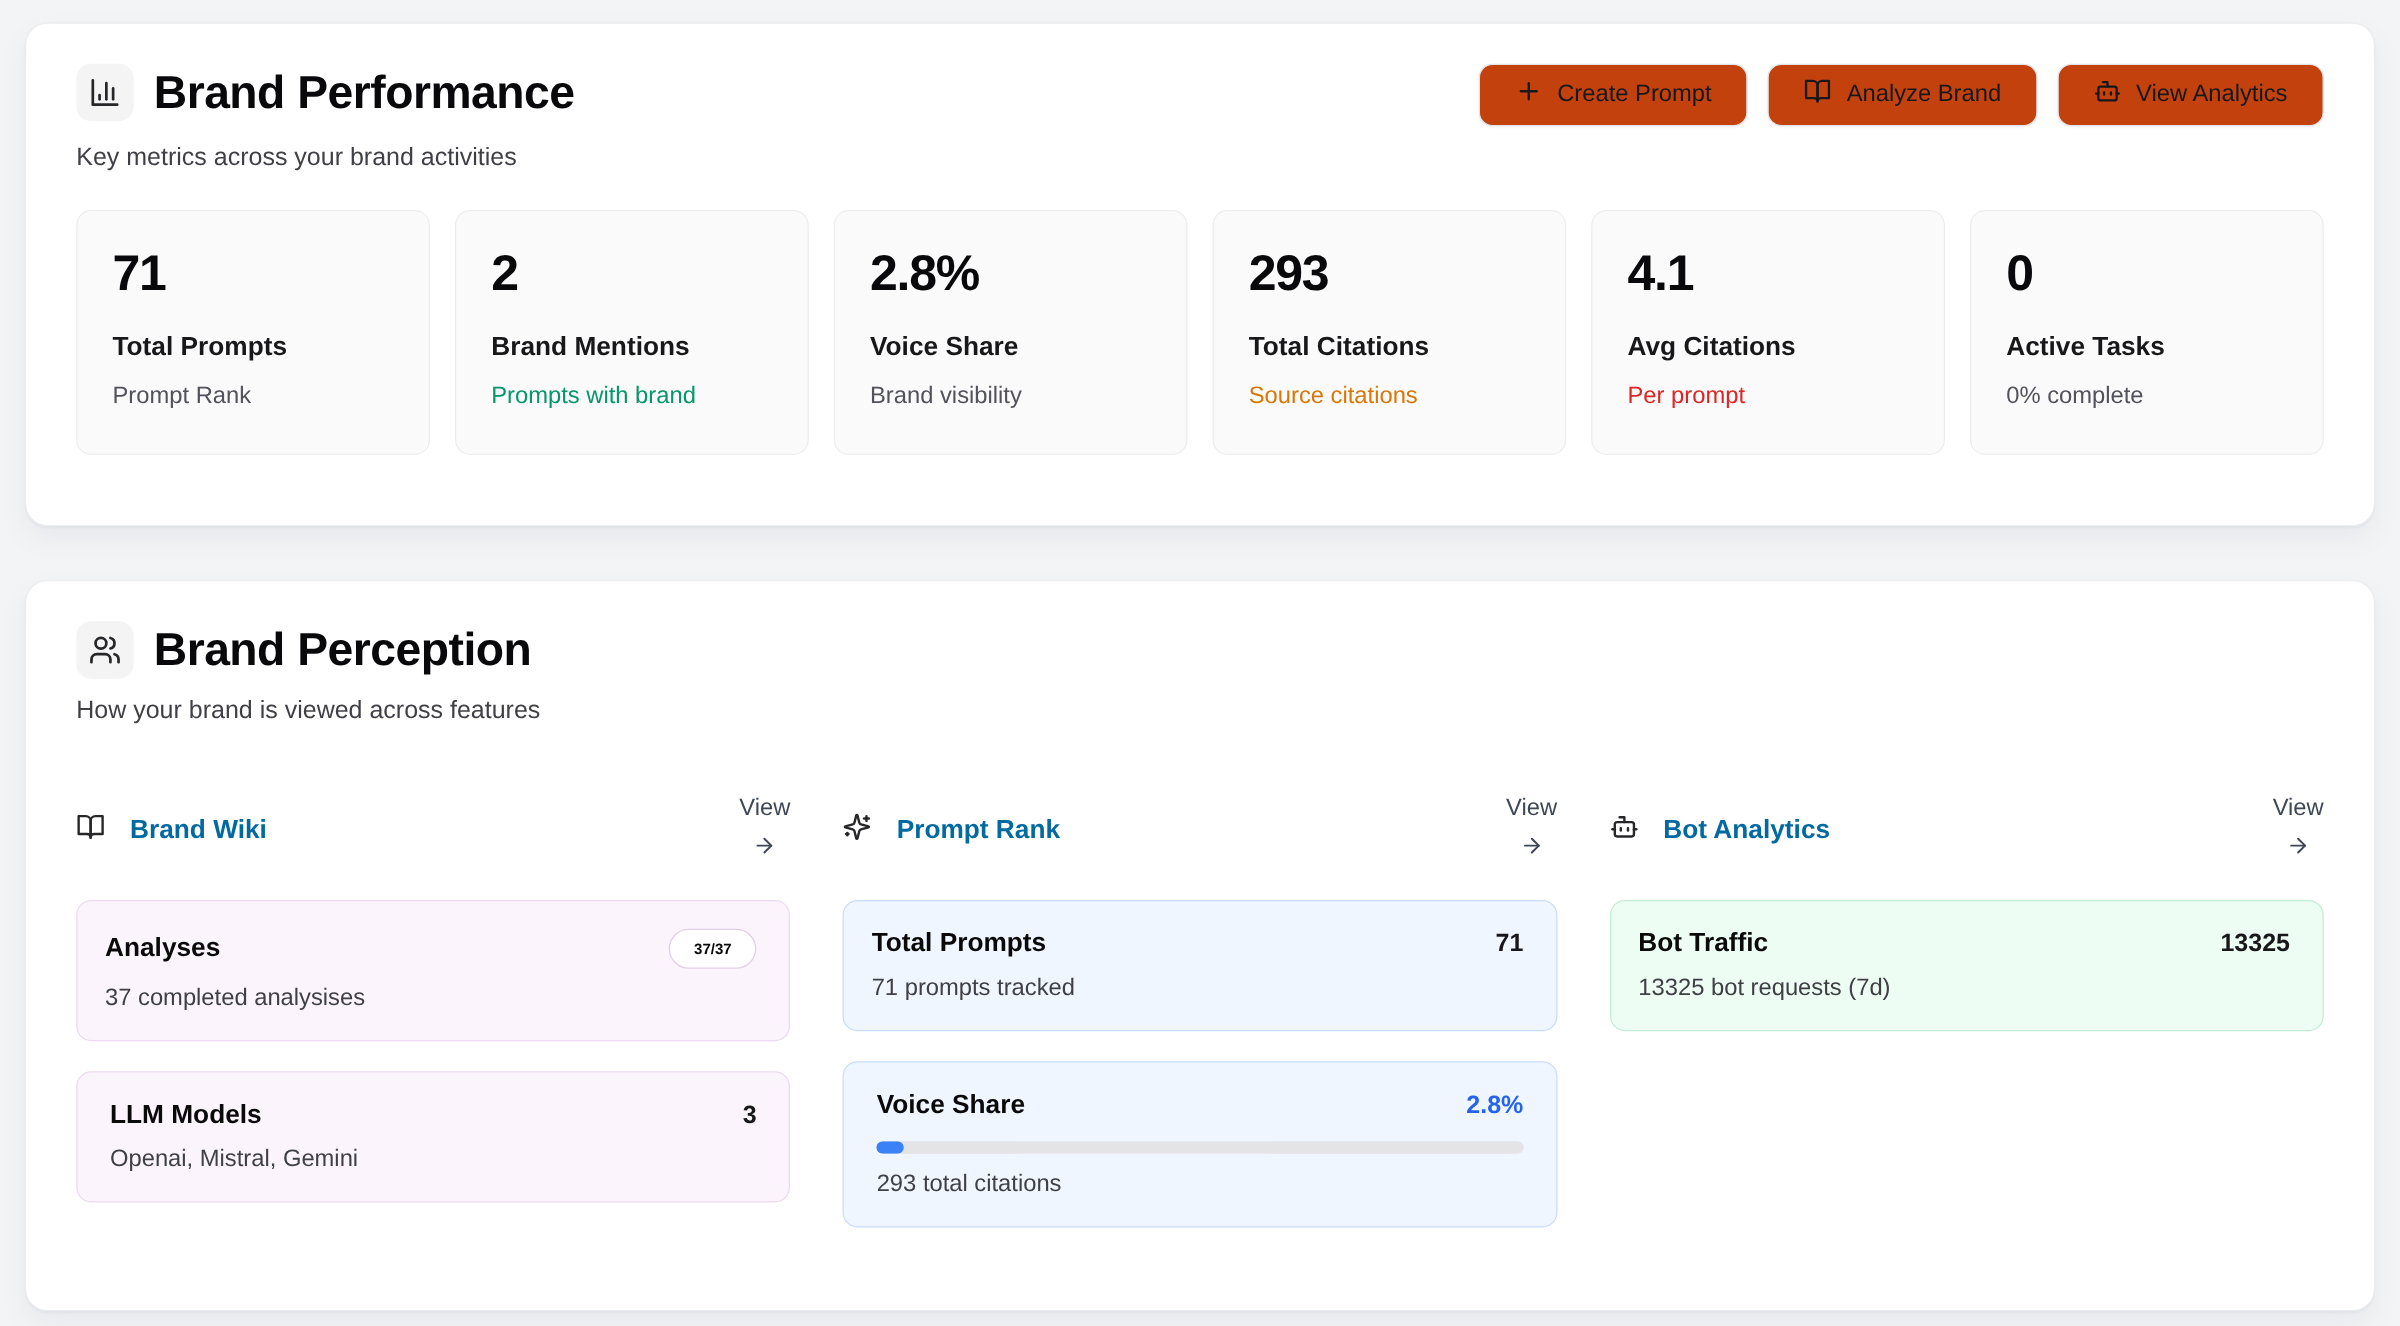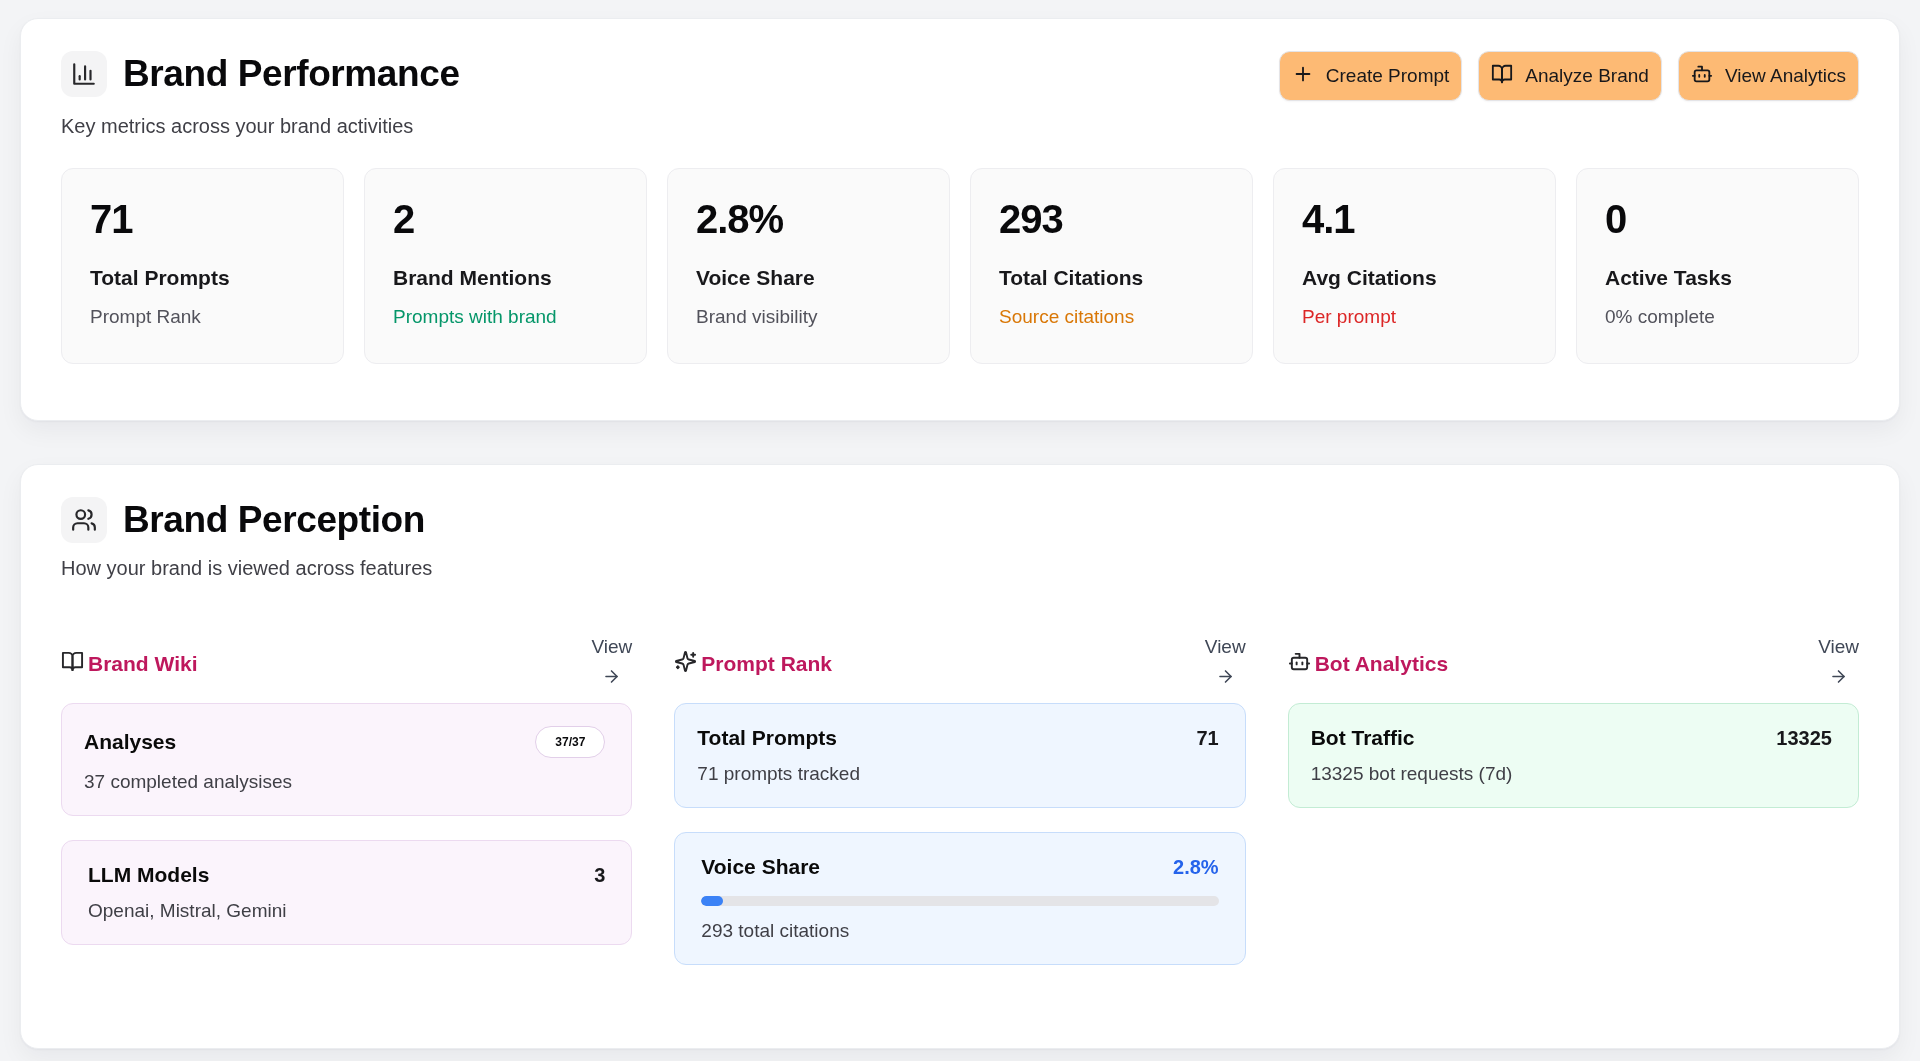--- a/index.html
+++ b/index.html
@@ -27,49 +27,49 @@
     width: 46px; height: 46px; border-radius: 12px;
     background: #f4f4f5; display: flex; align-items: center; justify-content: center;
     color: #27272a;
   }
   .panel-title { font-size: 37px; font-weight: 700; color: #09090b; letter-spacing: -0.4px; }
   .panel-sub { margin-top: 14px; font-size: 20px; color: #3f3f46; }
 
   .header-actions { display: flex; gap: 16px; }
   .btn {
     display: inline-flex; align-items: center; gap: 12px;
-    height: 50px; padding: 0 12px;
-    background: #fdba74; border: 1px solid #e4e4e7; border-radius: 11px;
+    height: 50px; padding: 0 28px;
+    background: #c2410c; border: 1px solid #e4e4e7; border-radius: 11px;
     font-family: inherit; font-size: 19px; font-weight: 500; color: #18181b;
     box-shadow: 0 1px 2px rgba(16,24,40,.04); cursor: pointer;
   }
   .btn svg { flex: 0 0 auto; }
 
   .metrics-row { display: flex; gap: 20px; margin-top: 30px; }
   .metric-card {
     flex: 1; height: 196px;
     background: #fafafa; border: 1px solid #ededf0; border-radius: 12px;
     padding: 27px 28px;
   }
   .metric-value { font-size: 40px; line-height: 46px; font-weight: 800; letter-spacing: -1px; color: #09090b; }
   .metric-label { margin-top: 24px; font-size: 21px; font-weight: 700; color: #18181b; }
   .metric-sub { margin-top: 16px; font-size: 19px; color: #52525b; }
 
   .features-grid { display: grid; grid-template-columns: 1fr 1fr 1fr; gap: 42px; margin-top: 56px; }
   .col-header { display: flex; align-items: center; justify-content: space-between; }
-  .col-title { display: flex; align-items: center; gap: 4px; font-size: 21px; font-weight: 700; color: #be185d; }
+  .col-title { display: flex; align-items: center; gap: 20px; font-size: 21px; font-weight: 700; color: #0369a1; }
   .col-title svg { color: #27272a; }
   .view-link {
     display: inline-flex; align-items: center; gap: 9px;
     font-size: 19px; color: #3f4756; background: none; border: none;
     font-family: inherit; cursor: pointer; flex-direction: column;
   }
 
   .tile { border-radius: 12px; padding: 22px 26px; margin-top: 24px; cursor: pointer; }
-  .col-tiles .tile:first-child { margin-top: 12px; padding-left: 22px; }
+  .col-tiles .tile:first-child { margin-top: 28px; padding-left: 22px; }
   .tile-purple { background: #fbf4fc; border: 1px solid #ecdaf0; }
   .tile-blue   { background: #eff6ff; border: 1px solid #c7ddfb; }
   .tile-green  { background: #edfdf3; border: 1px solid #c3ecd4; }
 
   .tile-head { display: flex; align-items: center; justify-content: space-between; }
   .tile-title { font-size: 21px; font-weight: 700; color: #0a0a0a; }
   .tile-value { font-size: 20px; font-weight: 600; color: #18181b; }
   .tile-value-accent { font-weight: 700; }
   .badge {
     background: #ffffff; border: 1px solid #e2cfe9; border-radius: 999px;

